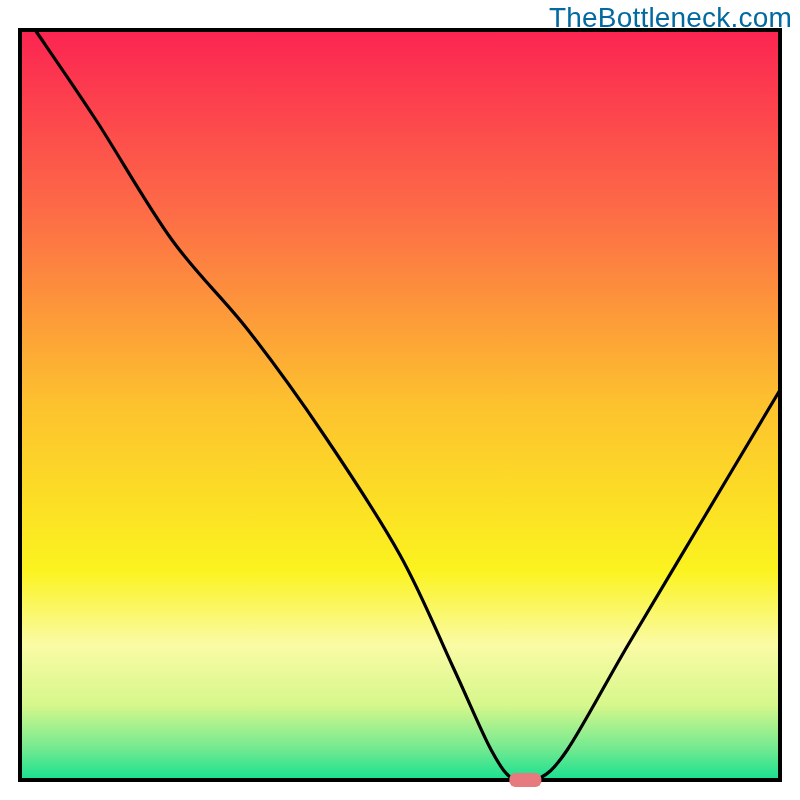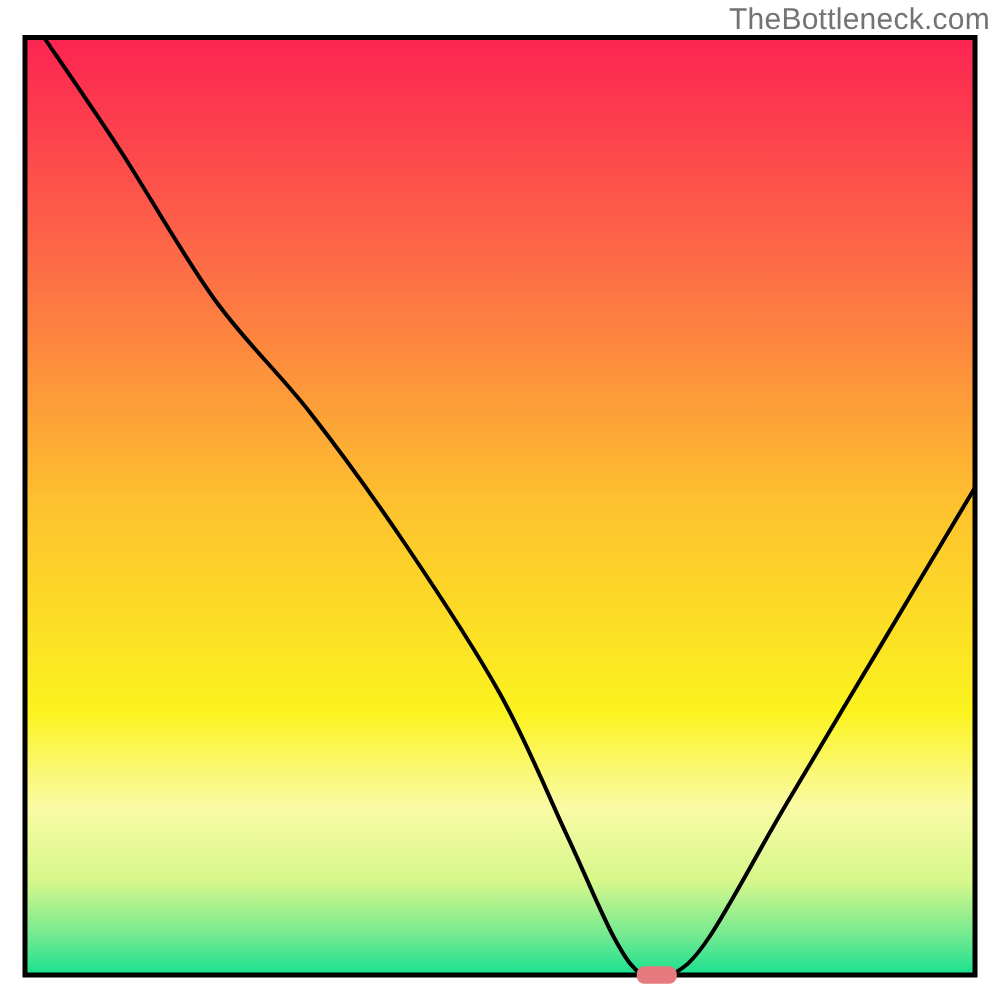--- a/index.html
+++ b/index.html
@@ -12,22 +12,22 @@
   }
   .container {
     position: relative;
     width: 800px;
     height: 800px;
   }
   .watermark {
     position: absolute;
     top: 2px;
     right: 8px;
-    color: #737373;
-    font-size: 24px;
+    color: #0369a1;
+    font-size: 28px;
     font-weight: 500;
     letter-spacing: 0.2px;
     font-family: Arial, Helvetica, sans-serif;
   }
   svg.chart {
     position: absolute;
     left: 0;
     top: 0;
   }
 </style>

